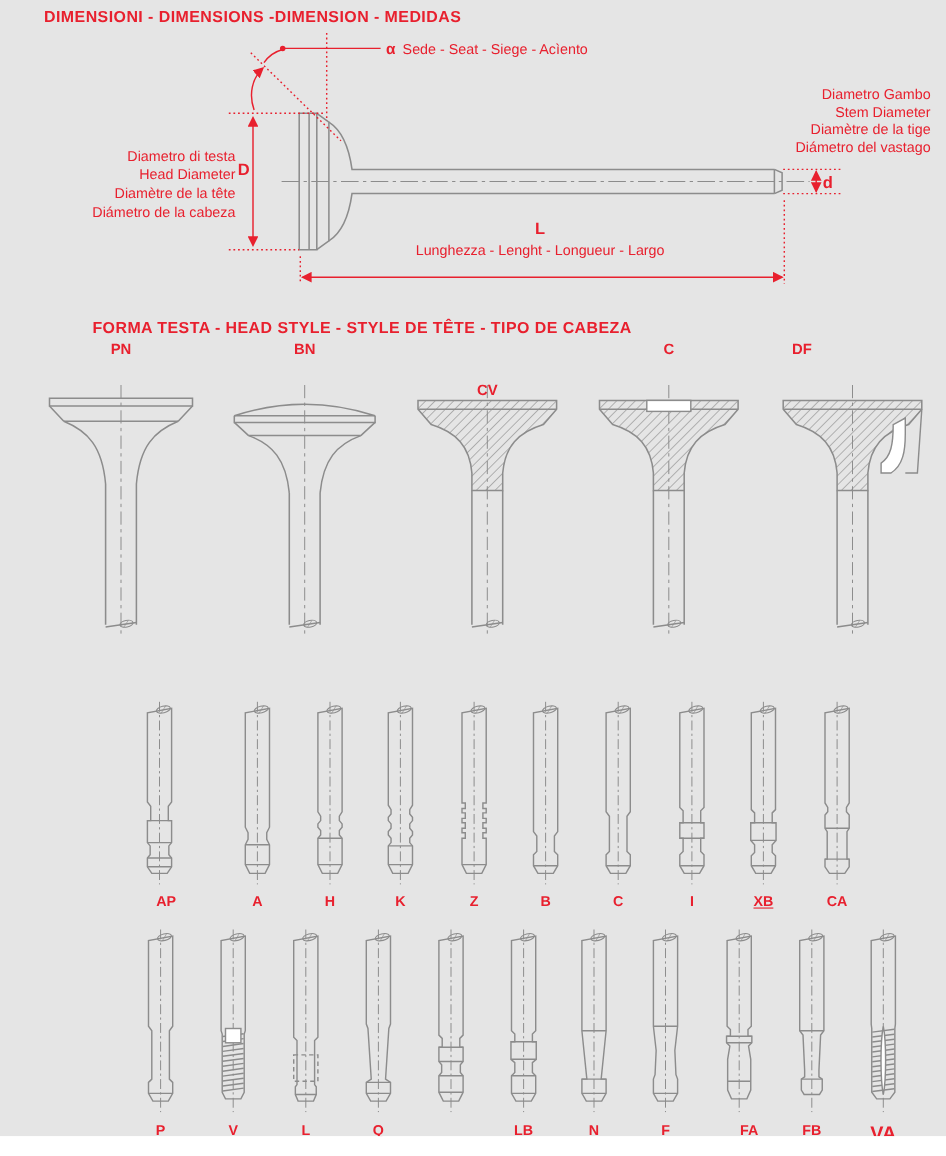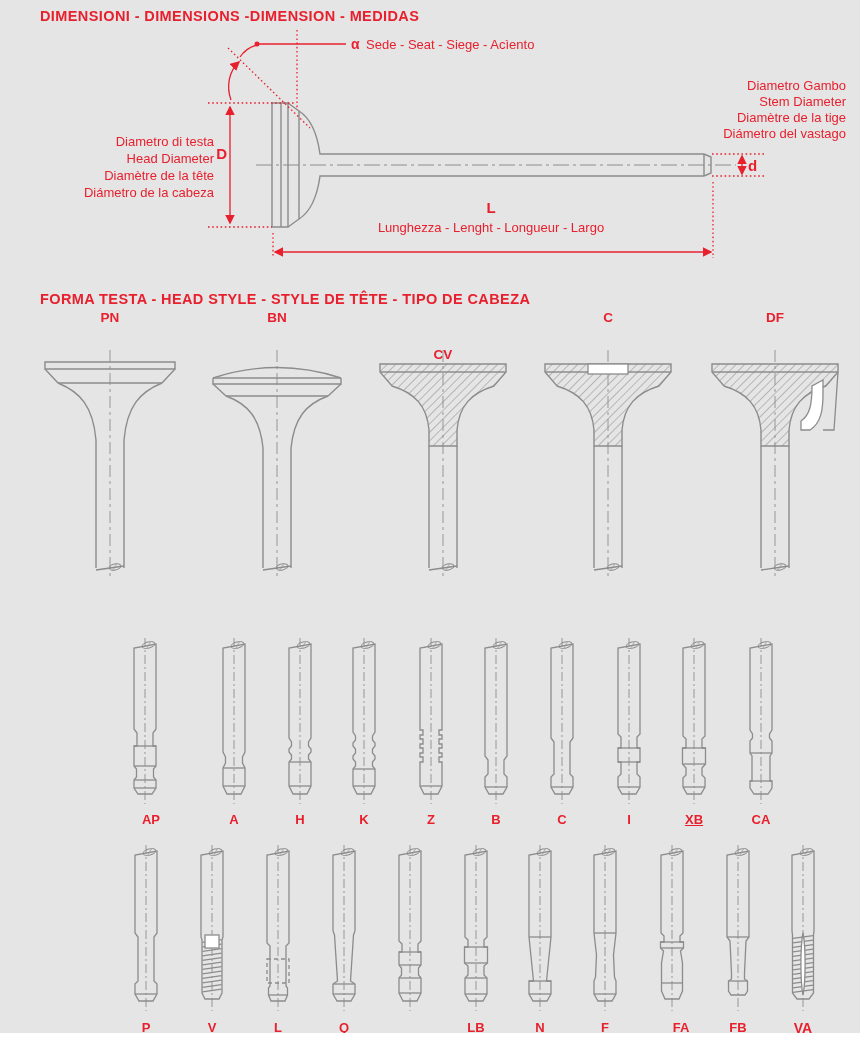--- a/index.html
+++ b/index.html
@@ -13,21 +13,21 @@
   svg text{font-family:"Liberation Sans",sans-serif;}
   .red-t{fill:#e8202e;font-size:13px;}
   .red-b{fill:#e8202e;font-weight:700;}
 </style>
 </head>
 <body>
 
 <div id="page">
 
   <div class="sec-title" style="top:8px;">DIMENSIONI - DIMENSIONS -DIMENSION - MEDIDAS</div>
-  <div class="sec-title" style="top:291px;">FORMA TESTA - HEAD STYLE - STYLE DE TÊTE - TIPO DE CABEZA</div>
+  <div class="sec-title" style="top:291px;margin-left:44px;">FORMA TESTA - HEAD STYLE - STYLE DE TÊTE - TIPO DE CABEZA</div>
 
   <svg style="position:absolute;left:0;top:0;" width="860" height="270" viewBox="0 0 860 270">
     <defs>
       <marker id="arr" viewBox="0 0 10 10" refX="8.5" refY="5" markerWidth="7.5" markerHeight="7.5" orient="auto-start-reverse">
         <path d="M0,0 L10,5 L0,10 Z" fill="#e8202e"></path>
       </marker>
     </defs>
 
     <g stroke="#8c8c8c" stroke-width="1.4" fill="none">
       <path d="M272,103 H288 V227 H272 Z"></path>
@@ -144,21 +144,21 @@
           </defs>
           <path d="M75,18 V248" stroke="#8c8c8c" stroke-width="0.9" fill="none" stroke-dasharray="12 4 3 4"></path>
           <path d="M12,32 H138 V40 L126,54 C103,61 91,74 89,98 L89,114 L61,114 L61,98 C59,74 47,61 24,54 L12,40 Z" fill="url(#hd3)" stroke="#8c8c8c" stroke-width="1.4"></path>
       <path d="M12,40 H138" stroke="#8c8c8c" stroke-width="1.4" fill="none"></path>
           <rect x="55" y="32" width="40" height="10" fill="#fff" stroke="#8c8c8c" stroke-width="1.3"></rect>
           <path d="M61,114 V236" stroke="#8c8c8c" stroke-width="1.4" fill="none"></path>
           <path d="M89,114 V236" stroke="#8c8c8c" stroke-width="1.4" fill="none"></path>
     <path d="M61,238 L89,234" stroke="#8c8c8c" stroke-width="1.4" fill="none"></path>
     <ellipse cx="80" cy="235" rx="6" ry="3" transform="rotate(-12 80 235)" fill="url(#hd3)" stroke="#8c8c8c" stroke-width="1"></ellipse>
         </svg></div>
-      <div class="fig-label" style="left:775px;top:310px;">DF</div>
+      <div class="fig-label" style="left:729px;top:310px;">DF</div>
      <div class="fig" style="left:700px;top:332px;"><svg width="150" height="256" viewBox="0 0 150 256">
           <defs>
             <pattern id="hd4" width="6" height="6" patternUnits="userSpaceOnUse" patternTransform="rotate(45)">
               <line x1="0" y1="0" x2="0" y2="6" stroke="#8c8c8c" stroke-width="1.1"></line>
             </pattern>
           </defs>
           <path d="M75,18 V248" stroke="#8c8c8c" stroke-width="0.9" fill="none" stroke-dasharray="12 4 3 4"></path>
           <path d="M12,32 H138 V40 L126,54 C103,61 91,74 89,98 L89,114 L61,114 L61,98 C59,74 47,61 24,54 L12,40 Z" fill="url(#hd4)" stroke="#8c8c8c" stroke-width="1.4"></path>
       <path d="M12,40 H138" stroke="#8c8c8c" stroke-width="1.4" fill="none"></path>
           <path d="M112,54 C112,72 110,83 101,89 L101,98 L110,98 C121,91 123,78 123,62 L123,48 Z" fill="#fff" stroke="#8c8c8c" stroke-width="1.3"></path>
@@ -506,15 +506,15 @@
             <line x1="12" y1="126.8" x2="32" y2="124.2"></line>
             <line x1="12" y1="131.3" x2="32" y2="128.7"></line>
             <line x1="12" y1="135.8" x2="32" y2="133.2"></line>
             <line x1="12" y1="140.3" x2="32" y2="137.7"></line>
             <line x1="12" y1="144.8" x2="32" y2="142.2"></line>
             <line x1="12" y1="149.3" x2="32" y2="146.7"></line>
             <path d="M22,90 C19.2,104 19.2,138 22,152 C24.8,138 24.8,104 22,90 Z" fill="#fff"></path>
           </g>
     <ellipse cx="25.5" cy="9" rx="6.5" ry="3" transform="rotate(-14 25.5 9)" fill="url(#s210)" stroke="#8c8c8c" stroke-width="1"></ellipse>
   </svg></div>
-     <div class="fig-label" style="left:803px;top:1020px;font-size:14px;">VA</div>
+     <div class="fig-label" style="left:803px;top:1020px;font-size:18px;">VA</div>
     </div>
 </div>
 
 </body></html>

